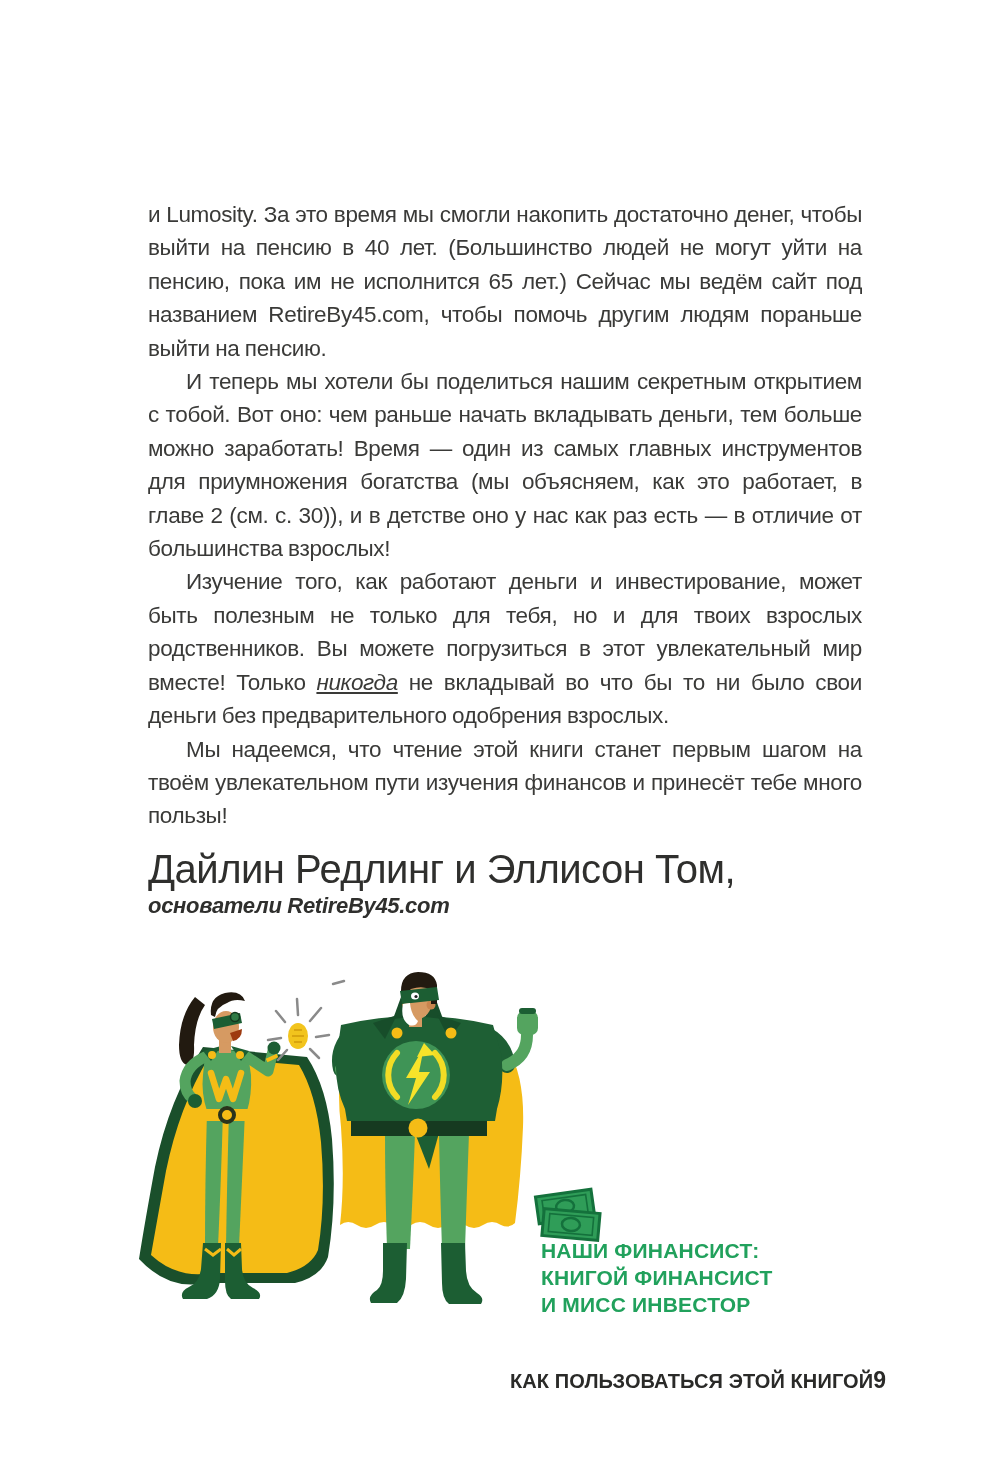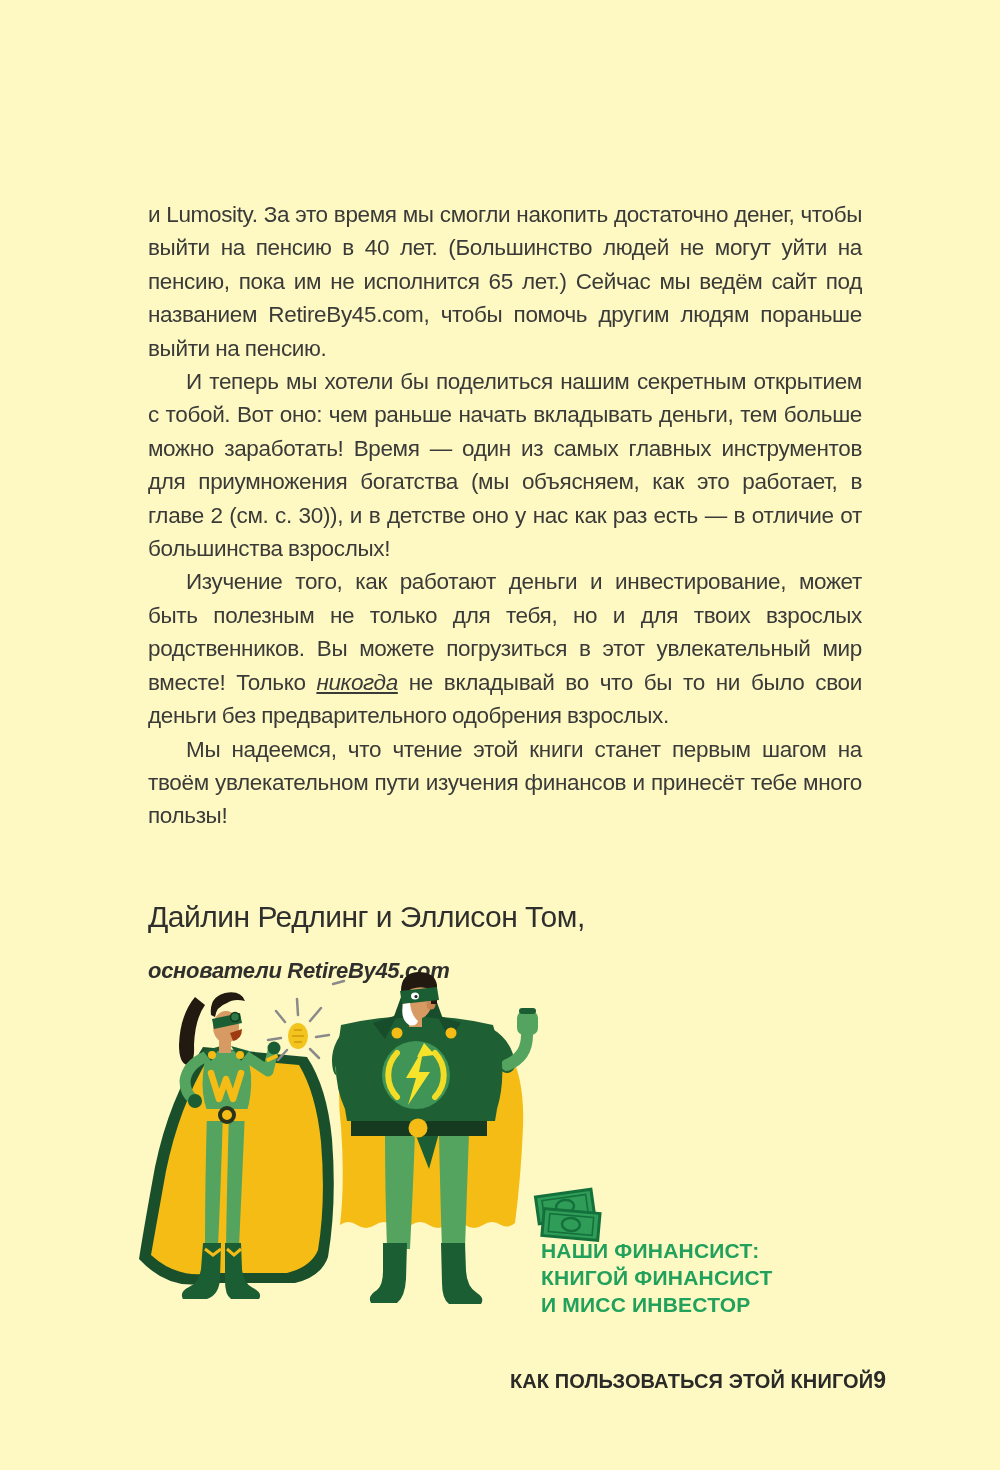--- a/index.html
+++ b/index.html
@@ -1,30 +1,30 @@
 <!DOCTYPE html>
 <html lang="ru"><head>
 <meta charset="utf-8">
 <style>
   html,body{margin:0;padding:0;background:#e8e8e8;}
   .page{
-    position:relative;width:1000px;height:1470px;background:#fef9c3;
+    position:relative;width:1000px;height:1470px;background:#ffffff;
     font-family:"Liberation Sans",sans-serif;overflow:hidden;margin:0 auto;
   }
   .body-text{
     position:absolute;left:148px;top:198px;width:714px;
     color:#3a3a38;font-size:22.5px;line-height:33.4px;
     text-align:justify;letter-spacing:-0.35px;word-spacing:-0.5px;
   }
   .body-text p{margin:0;}
   .body-text p.ind{text-indent:38px;}
   .body-text em{font-style:italic;text-decoration:underline;}
   .signature{position:absolute;left:148px;top:851px;color:#2f2f2d;}
-  .sig-name{font-size:30px;line-height:36px;letter-spacing:-0.5px;margin-top:48px;}
-  .sig-role{font-size:22px;font-weight:bold;font-style:italic;margin-top:23px;letter-spacing:-0.3px;}
+  .sig-name{font-size:40px;line-height:36px;letter-spacing:-0.5px;}
+  .sig-role{font-size:22px;font-weight:bold;font-style:italic;margin-top:6px;letter-spacing:-0.3px;}
   .illus{position:absolute;left:135px;top:957px;width:470px;height:366px;}
   .caption{
     position:absolute;left:541px;top:1237px;
     color:#21a15c;font-weight:bold;font-size:21px;line-height:27px;letter-spacing:0.2px;
   }
   .page-footer{
     position:absolute;top:1367px;right:114px;
     display:flex;align-items:baseline;color:#2a2a28;
   }
   .chap{font-weight:bold;font-size:20px;letter-spacing:0.1px;}

